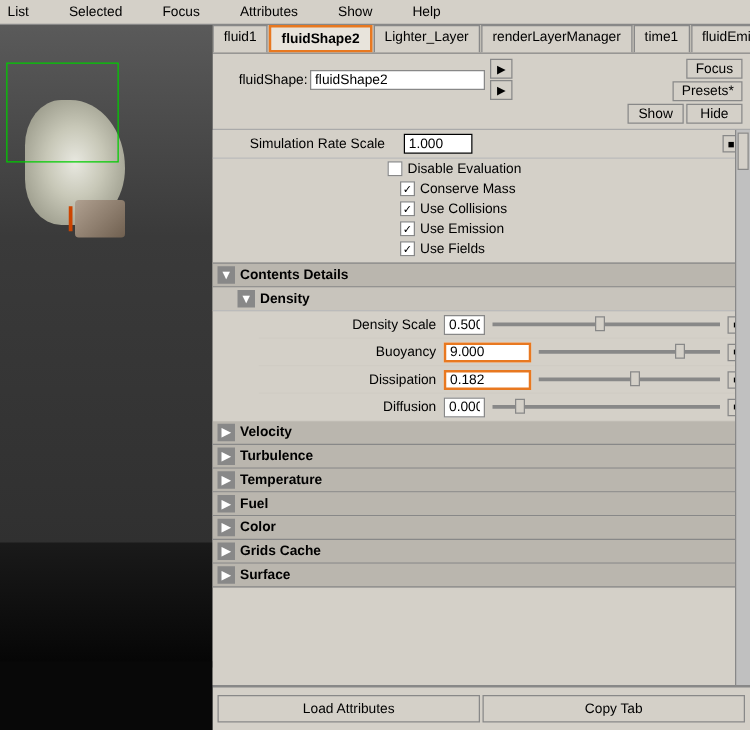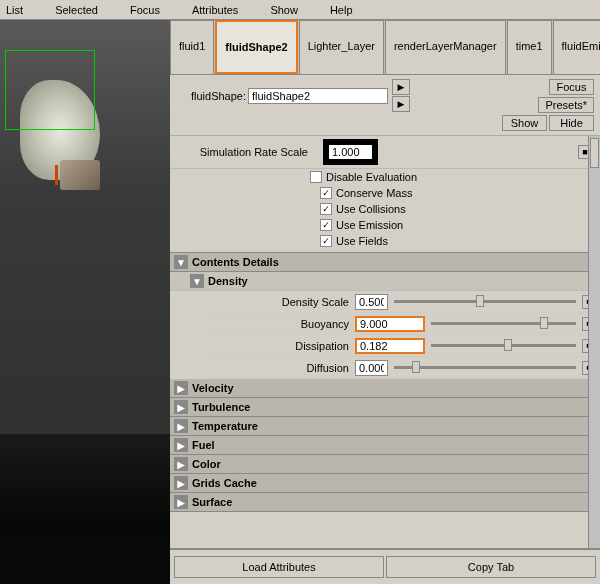--- a/index.html
+++ b/index.html
@@ -88,21 +88,21 @@
 
     
     .tabs-row {
       display: flex;
       background: #c0bdb5;
       border-bottom: 1px solid #888;
       flex-wrap: nowrap;
       overflow: hidden;
     }
     .tab {
-      padding: 19px 8px;
+      padding: 3px 8px;
       border: 1px solid #888;
       border-bottom: none;
       background: #d4d0c8;
       cursor: pointer;
       white-space: nowrap;
       font-size: 11px;
       margin-right: 1px;
     }
     .tab.active {
       background: #e8e4dc;
@@ -175,21 +175,21 @@
       padding: 3px 8px;
       gap: 15px;
       border-bottom: 1px solid #bbb;
     }
     .sim-rate-label {
       text-align: right;
       min-width: 130px;
     }
     .sim-rate-value {
       background: #fff;
-      border: 6px solid #000000;
+      border: 1px solid #000000;
       padding: 1px 3px;
       font-size: 11px;
       width: 55px;
     }
     .expand-icon-sm {
       width: 14px;
       height: 14px;
       background: #d4d0c8;
       border: 1px solid #888;
       display: flex;

